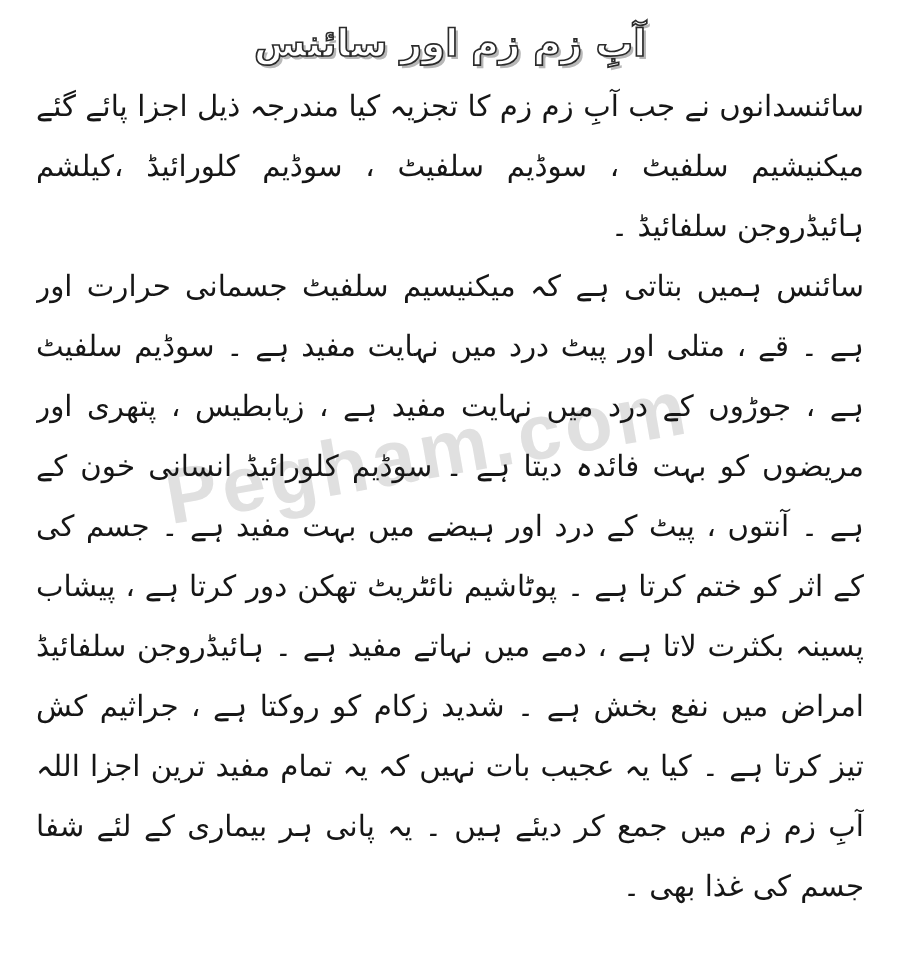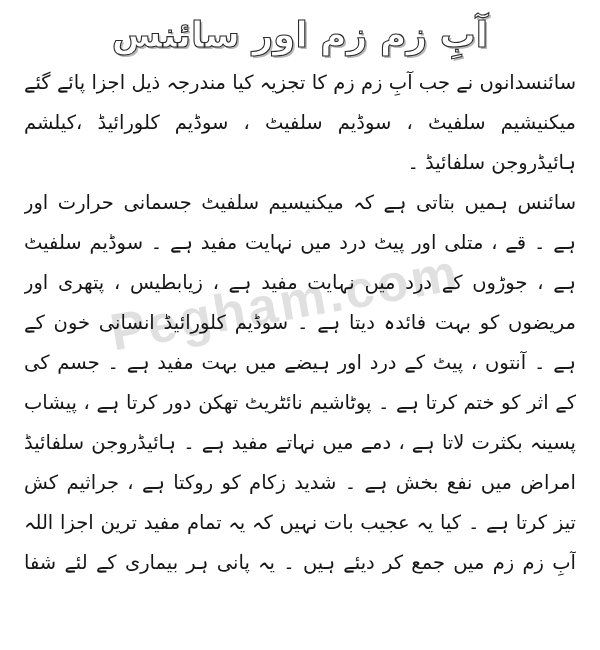--- a/index.html
+++ b/index.html
@@ -14,21 +14,21 @@
     background: #ffffff;
     overflow: hidden;
     font-family: "DejaVu Sans", sans-serif;
     direction: rtl;
   }
   .title {
     position: relative;
     z-index: 2;
     margin: 14px auto 8px;
     text-align: center;
-    font-size: 36px;
+    font-size: 25px;
     font-weight: bold;
     color: #ffffff;
     -webkit-text-stroke: 1.1px #2b2b2b;
     text-shadow: 2px 2px 0 #b8b8b8;
     letter-spacing: 1px;
   }
   .body-text {
     position: relative;
     z-index: 2;
     margin: 6px 24px 0 24px;
@@ -83,15 +83,16 @@
     <div class="line">سائنس ہمیں بتاتی ہے کہ میکنیسیم سلفیٹ جسمانی حرارت اور گرمی کو دور کرتا</div>
     <div class="line">ہے ۔ قے ، متلی اور پیٹ درد میں نہایت مفید ہے ۔ سوڈیم سلفیٹ قبض کشا</div>
     <div class="line">ہے ، جوڑوں کے درد میں نہایت مفید ہے ، زیابطیس ، پتھری اور خونی پیچش کے</div>
     <div class="line">مریضوں کو بہت فائدہ دیتا ہے ۔ سوڈیم کلورائیڈ انسانی خون کے لئے اہمیت رکھتا</div>
     <div class="line">ہے ۔ آنتوں ، پیٹ کے درد اور ہیضے میں بہت مفید ہے ۔ جسم کی حدت اور ’لو</div>
     <div class="line">کے اثر کو ختم کرتا ہے ۔ پوٹاشیم نائٹریٹ تھکن دور کرتا ہے ، پیشاب آور ہے،</div>
     <div class="line">پسینہ بکثرت لاتا ہے ، دمے میں نہاتے مفید ہے ۔ ہائیڈروجن سلفائیڈ تمام جلدی</div>
     <div class="line">امراض میں نفع بخش ہے ۔ شدید زکام کو روکتا ہے ، جراثیم کش ہے ، حافظے کو</div>
     <div class="line">تیز کرتا ہے ۔ کیا یہ عجیب بات نہیں کہ یہ تمام مفید ترین اجزا اللہ تعالٰی نے</div>
     <div class="line">آبِ زم زم میں جمع کر دیئے ہیں ۔ یہ پانی ہر بیماری کے لئے شفا بھی ہے اور</div>
+    <div class="line end-line">جسم کی غذا بھی ۔</div>
   </div>
 
 </div>
 
 </body></html>

